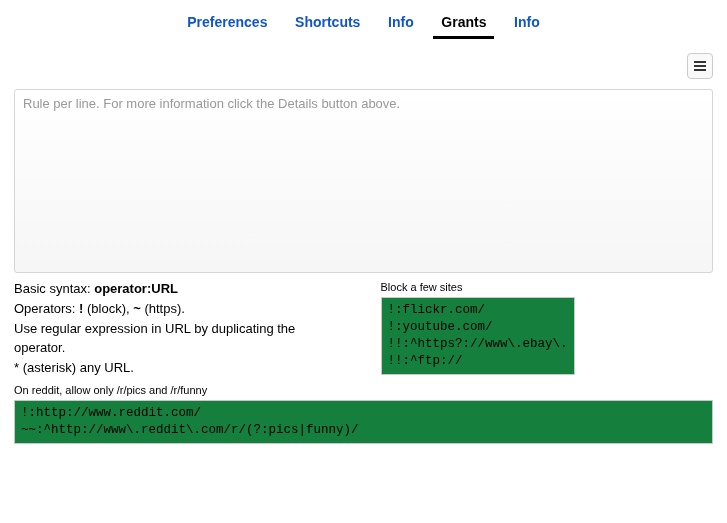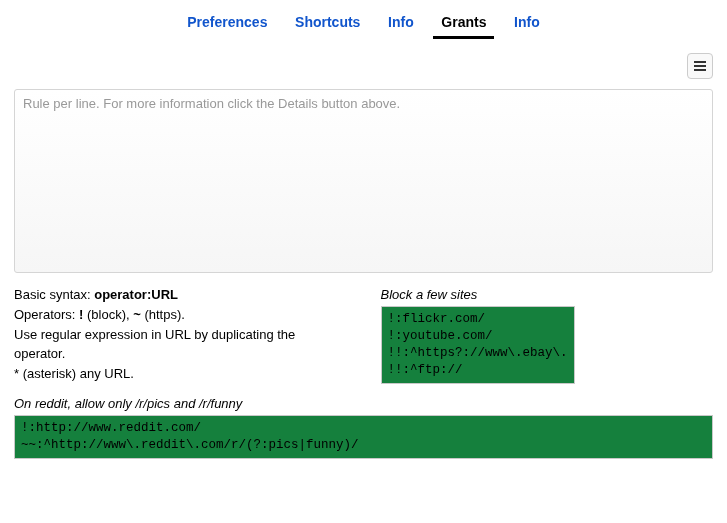--- a/index.html
+++ b/index.html
@@ -55,26 +55,26 @@
     font-size: 13px;
     color: #999;
     background: linear-gradient(#ffffff, #f6f6f6);
     resize: none;
     font-family: inherit;
   }
   .rules-box::placeholder { color: #999; }
   .help-row {
     display: flex;
     gap: 34px;
-    margin-top: 10px;
+    margin-top: 4px;
   }
   .help-col { flex: 1; min-width: 0; }
   .help-col p { margin: 0 0 2px 0; line-height: 1.4; }
   .bold { font-weight: 700; }
-  .section-title { font-size: 13px; margin: 16px 0 4px 0; font-style: italic; }
+  .section-title { font-size: 11px; margin: 16px 0 4px 0; }
   .code-box {
     border: 1px solid #c8c8c8;
     background: #15803d;
     padding: 4px 6px;
     font-family: Consolas, "Courier New", monospace;
     font-size: 12.5px;
     line-height: 1.35;
     white-space: pre;
     display: inline-block;
     max-width: 100%;

